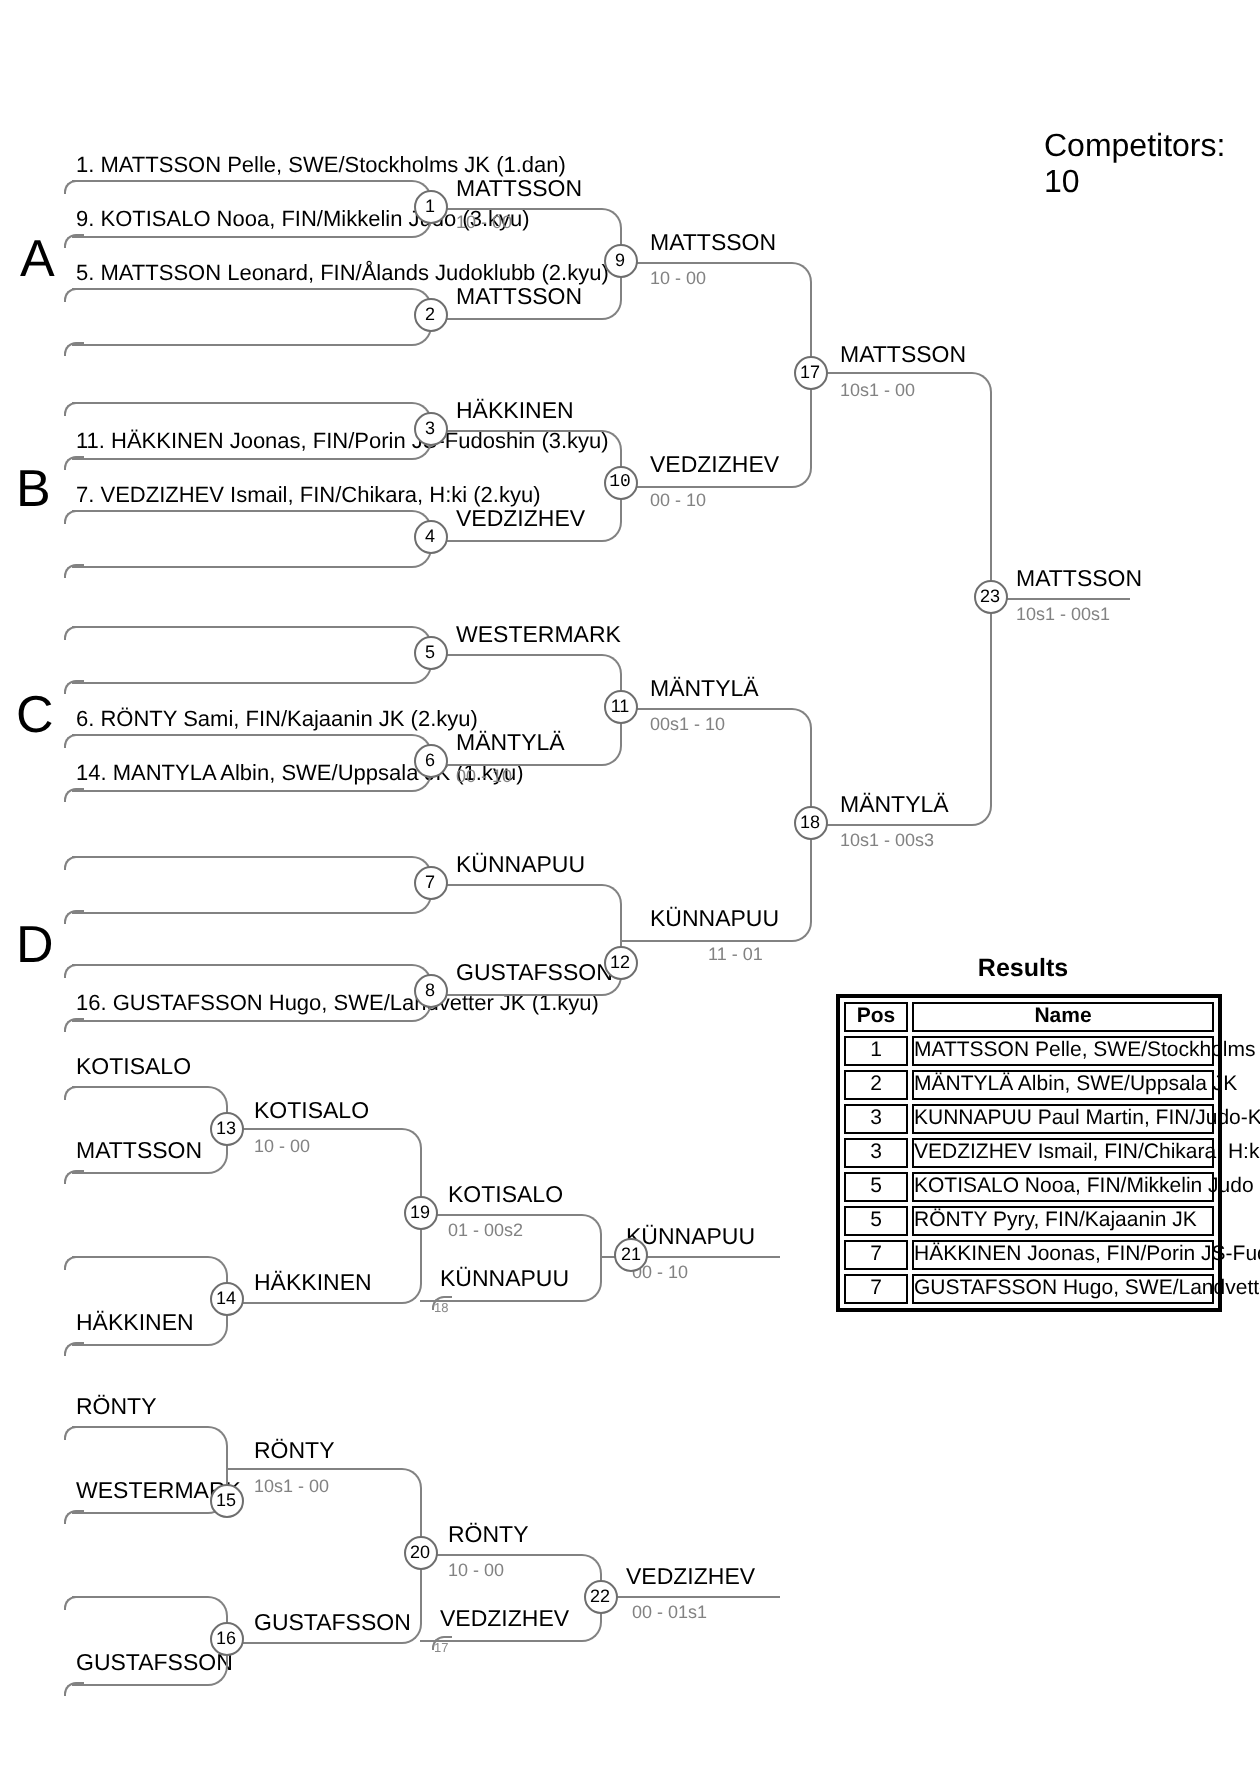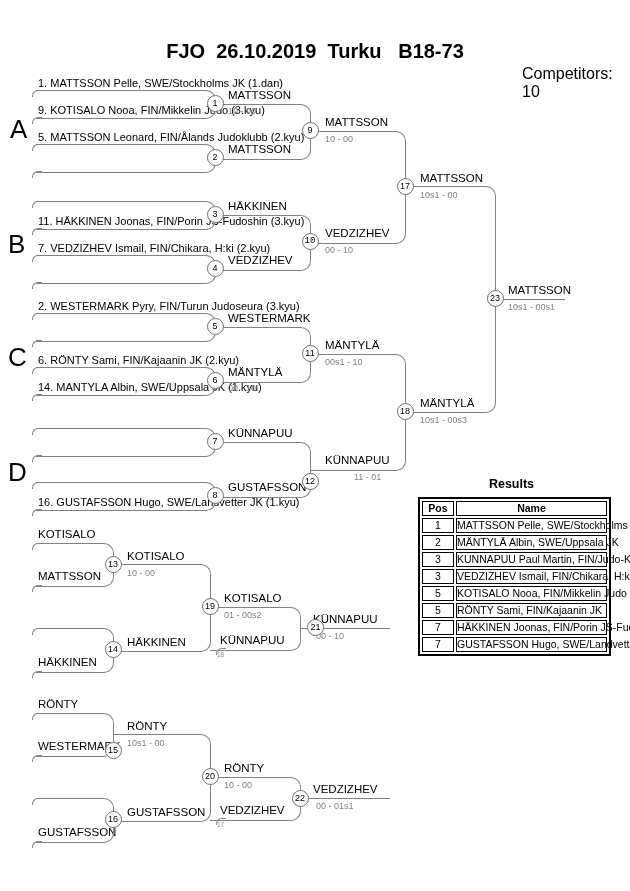--- a/index.html
+++ b/index.html
@@ -29,34 +29,32 @@
             line-height:13px;padding:0;overflow:visible;}
   table.res th{font-weight:bold;text-align:center;}
   td.pos{text-align:center;}
   td.name{text-align:left;padding-left:3px;white-space:nowrap;}
 </style>
 </head>
 <body>
 
 <div class="sheet">
 
-  <div class="title">FJO  26.10.2019  Turku   B18-73</div>
   <div class="competitors">Competitors: 10</div>
 
   <div class="section" style="left:10px;top:114px;">A</div>
   <div class="section" style="left:8px;top:229px;">B</div>
   <div class="section" style="left:8px;top:342px;">C</div>
   <div class="section" style="left:8px;top:457px;">D</div>
 
   <div class="seed" style="left:38px;top:77px;">1. MATTSSON Pelle, SWE/Stockholms JK (1.dan)</div>
   <div class="seed" style="left:38px;top:104px;">9. KOTISALO Nooa, FIN/Mikkelin Judo (3.kyu)</div>
   <div class="seed" style="left:38px;top:131px;">5. MATTSSON Leonard, FIN/Ålands Judoklubb (2.kyu)</div>
   <div class="seed" style="left:38px;top:215px;">11. HÄKKINEN Joonas, FIN/Porin JS-Fudoshin (3.kyu)</div>
   <div class="seed" style="left:38px;top:242px;">7. VEDZIZHEV Ismail, FIN/Chikara, H:ki (2.kyu)</div>
-  <div class="seed" style="left:38px;top:300px;">2. WESTERMARK Pyry, FIN/Turun Judoseura (3.kyu)</div>
   <div class="seed" style="left:38px;top:354px;">6. RÖNTY Sami, FIN/Kajaanin JK (2.kyu)</div>
   <div class="seed" style="left:38px;top:381px;">14. MANTYLA Albin, SWE/Uppsala JK (1.kyu)</div>
   <div class="seed" style="left:38px;top:496px;">16. GUSTAFSSON Hugo, SWE/Landvetter JK (1.kyu)</div>
 
   <div class="pair" style="left:36px;top:90px;width:179px;height:27px;"></div>
   <div class="pair" style="left:36px;top:144px;width:179px;height:27px;"></div>
   <div class="pair" style="left:36px;top:201px;width:179px;height:27px;"></div>
   <div class="pair" style="left:36px;top:255px;width:179px;height:27px;"></div>
   <div class="pair" style="left:36px;top:313px;width:179px;height:27px;"></div>
   <div class="pair" style="left:36px;top:367px;width:179px;height:27px;"></div>
@@ -212,21 +210,21 @@
     <tr>
           <td class="pos">3</td>
           <td class="name">VEDZIZHEV Ismail, FIN/Chikara, H:ki</td>
         </tr>
     <tr>
           <td class="pos">5</td>
           <td class="name">KOTISALO Nooa, FIN/Mikkelin Judo</td>
         </tr>
     <tr>
           <td class="pos">5</td>
-          <td class="name">RÖNTY Sami, FIN/Kajaanin JK</td>
+          <td class="name">RÖNTY Pyry, FIN/Kajaanin JK</td>
         </tr>
     <tr>
           <td class="pos">7</td>
           <td class="name">HÄKKINEN Joonas, FIN/Porin JS-Fudoshin</td>
         </tr>
     <tr>
           <td class="pos">7</td>
           <td class="name">GUSTAFSSON Hugo, SWE/Landvetter JK</td>
         </tr>
   </tbody>

